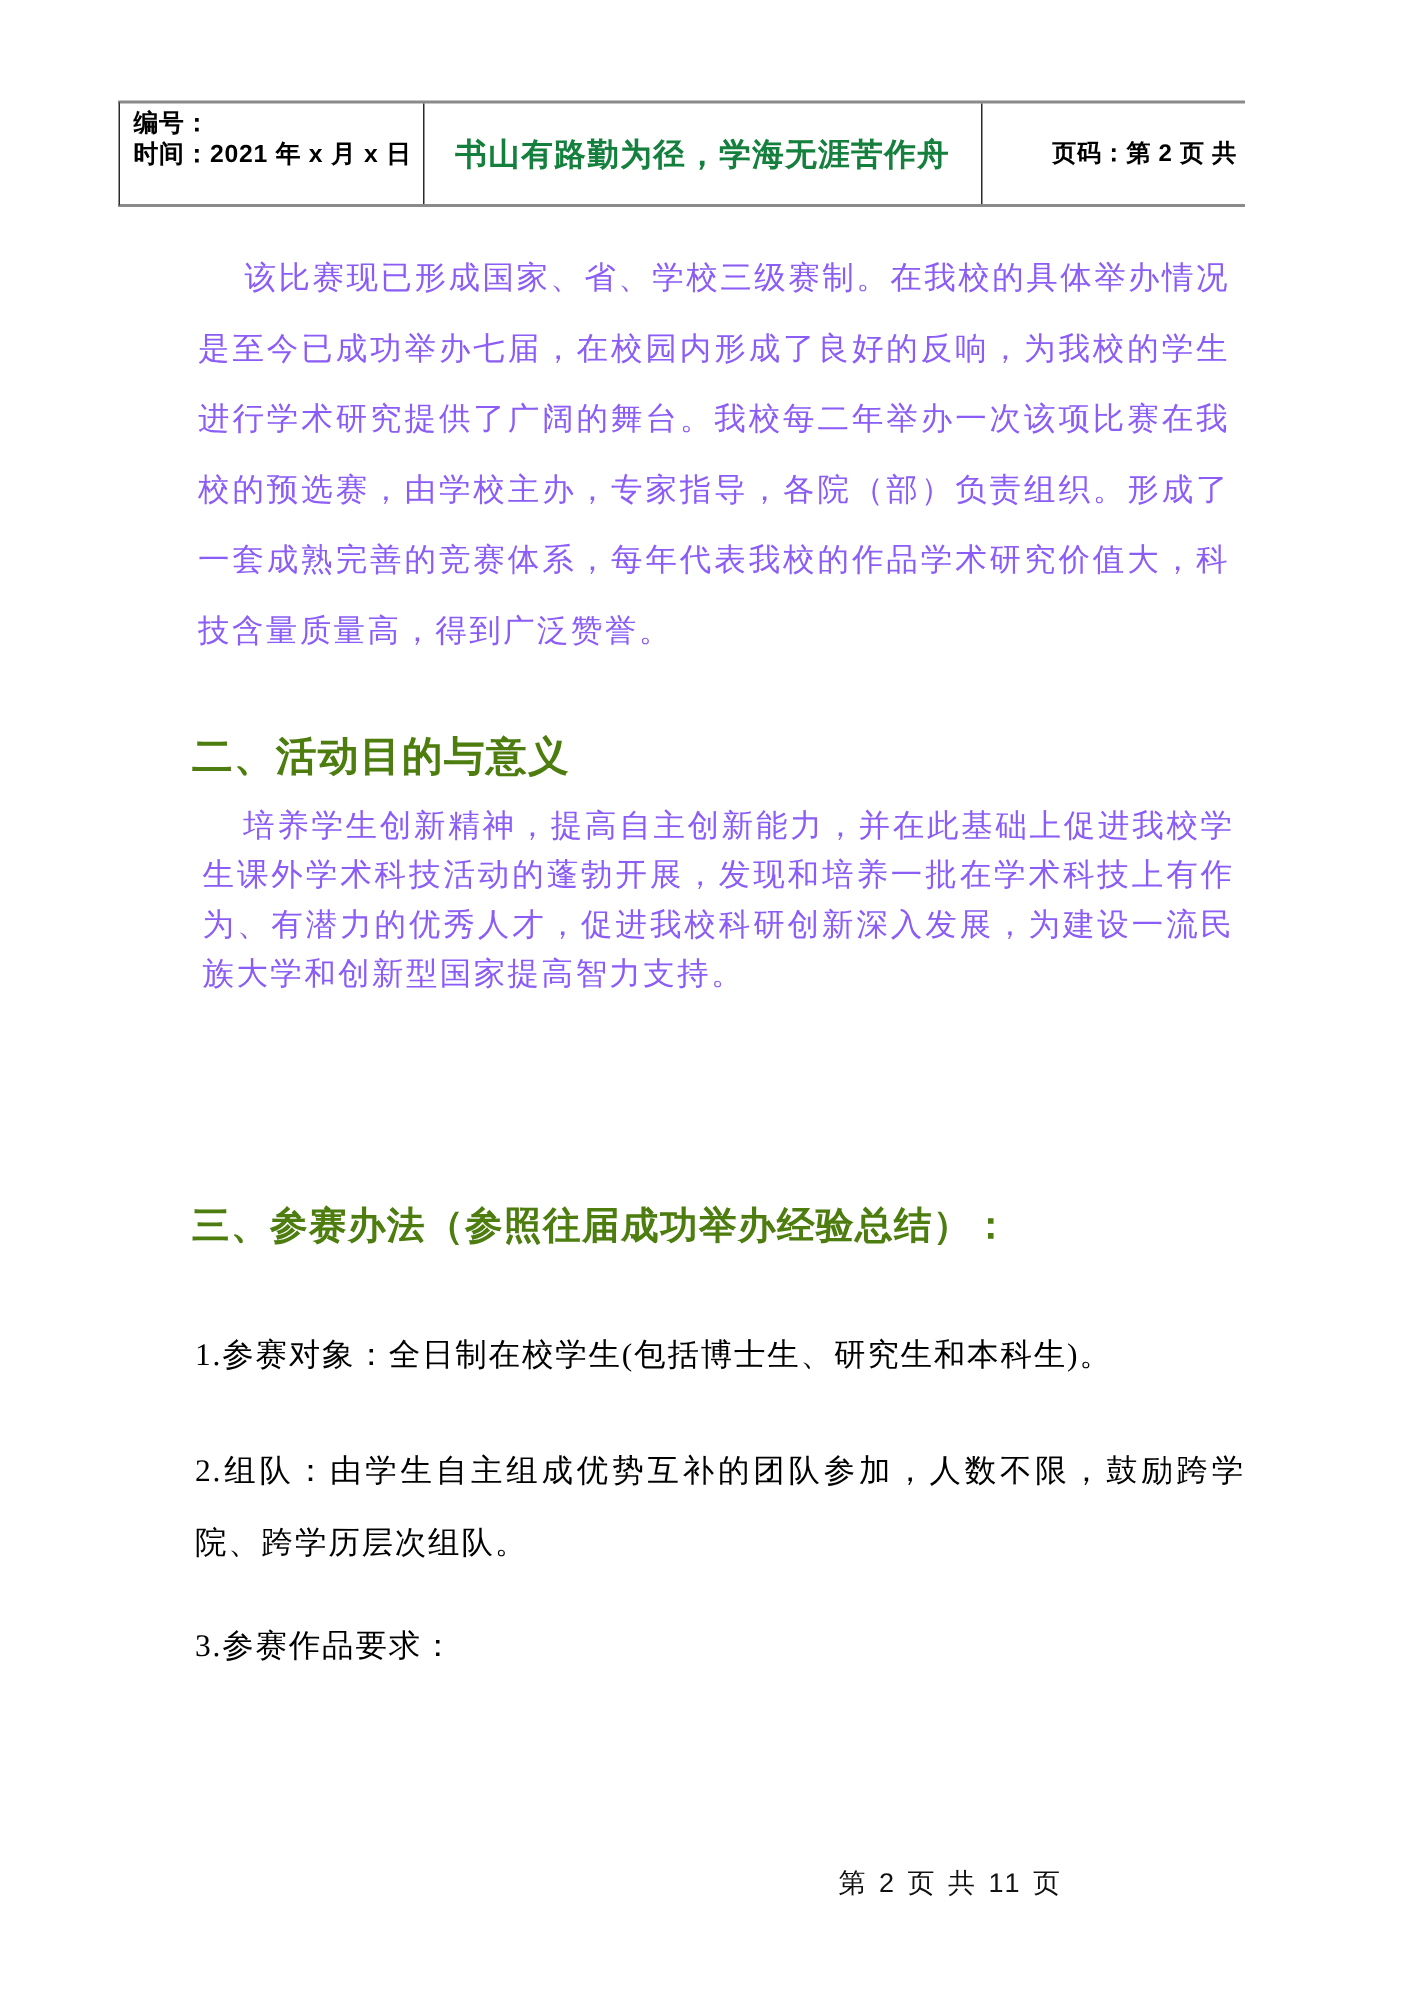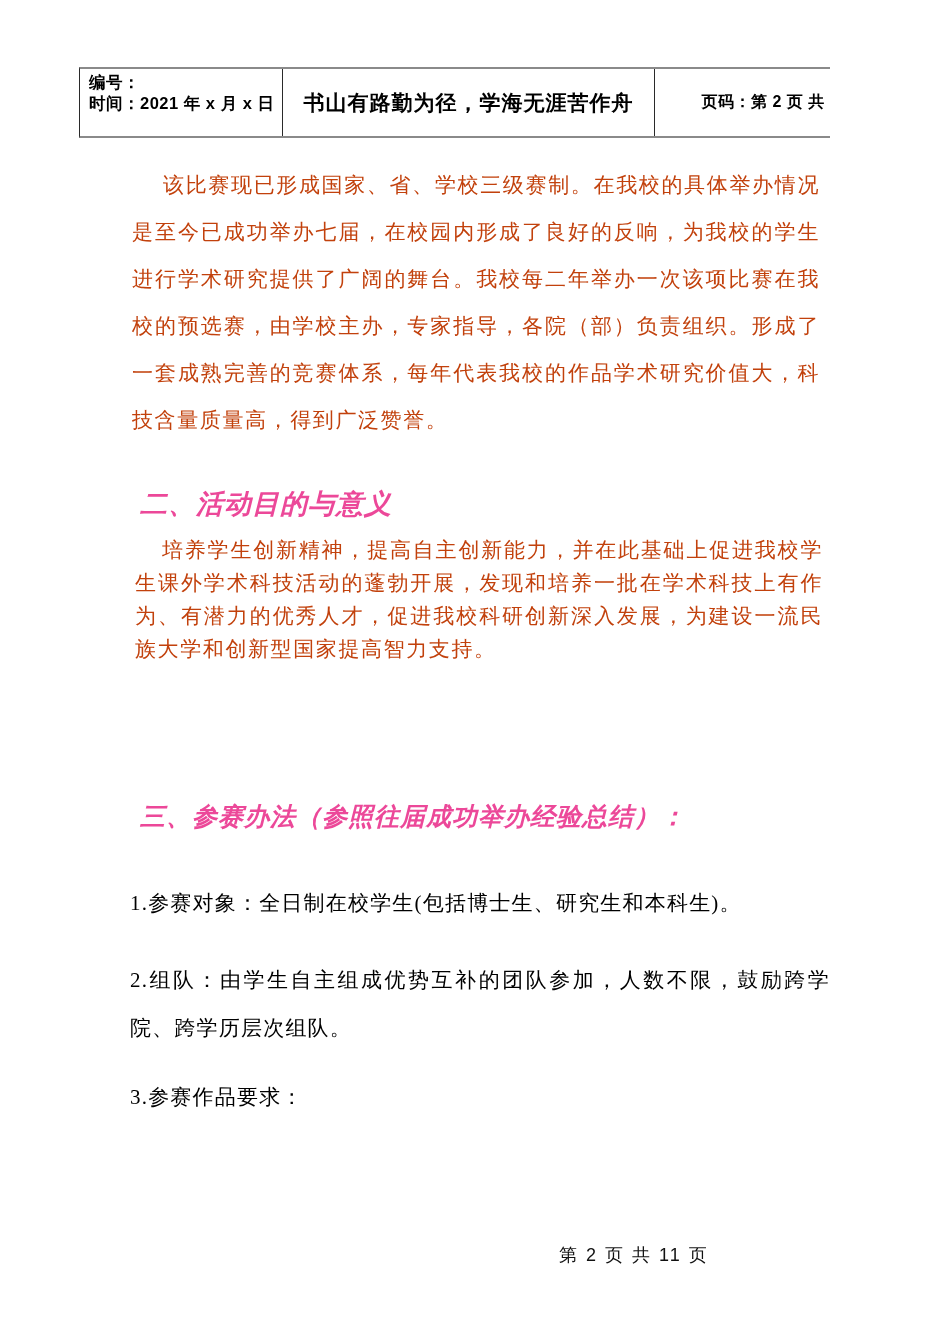--- a/index.html
+++ b/index.html
@@ -58,44 +58,43 @@
     letter-spacing: 0.5px;
     justify-content: flex-end;
   }
 
   
   .para {
     position: absolute;
     text-align: justify;
     font-size: 21px;
     letter-spacing: 1.6px;
-    color: #c2410c;
+    color: #8b5cf6;
   }
   .p1 {
     left: 132px;
     top: 162px;
     width: 688px;
     line-height: 47px;
     text-indent: 31px;
   }
   .p2 {
     left: 135px;
     top: 534px;
     width: 688px;
     line-height: 33px;
     text-indent: 27px;
   }
   .doc-heading {
     position: absolute;
-    left: 140px;
+    left: 128px;
     font-weight: 700;
-    color: #ec4899;
+    color: #4d7c0f;
     letter-spacing: 1px;
     white-space: nowrap;
-    font-style: italic;
   }
   .h2 { top: 486px; font-size: 27px; }
   .h3 { top: 800px; font-size: 25px; }
 
   .list-item {
     position: absolute;
     left: 130px;
     width: 700px;
     font-size: 21px;
     letter-spacing: 1.2px;
@@ -120,21 +119,21 @@
 <body>
 
 <div class="page">
 
   <div class="header-table">
     <div class="header-cell cell-meta">
       <div>编号：</div>
       <div>时间：2021 年 x 月 x 日</div>
     </div>
     <div class="header-cell cell-motto">
-      <span style="color:#000000;">书山有路勤为径，学海无涯苦作舟</span>
+      <span style="color:#15803d;">书山有路勤为径，学海无涯苦作舟</span>
     </div>
     <div class="header-cell cell-page">
       <span>页码：第 2 页  共 11 页</span>
     </div>
   </div>
 
   <p class="para p1">该比赛现已形成国家、省、学校三级赛制。在我校的具体举办情况是至今已成功举办七届，在校园内形成了良好的反响，为我校的学生进行学术研究提供了广阔的舞台。我校每二年举办一次该项比赛在我校的预选赛，由学校主办，专家指导，各院（部）负责组织。形成了一套成熟完善的竞赛体系，每年代表我校的作品学术研究价值大，科技含量质量高，得到广泛赞誉。</p>
 
   <div class="doc-heading h2">二、活动目的与意义</div>
 

